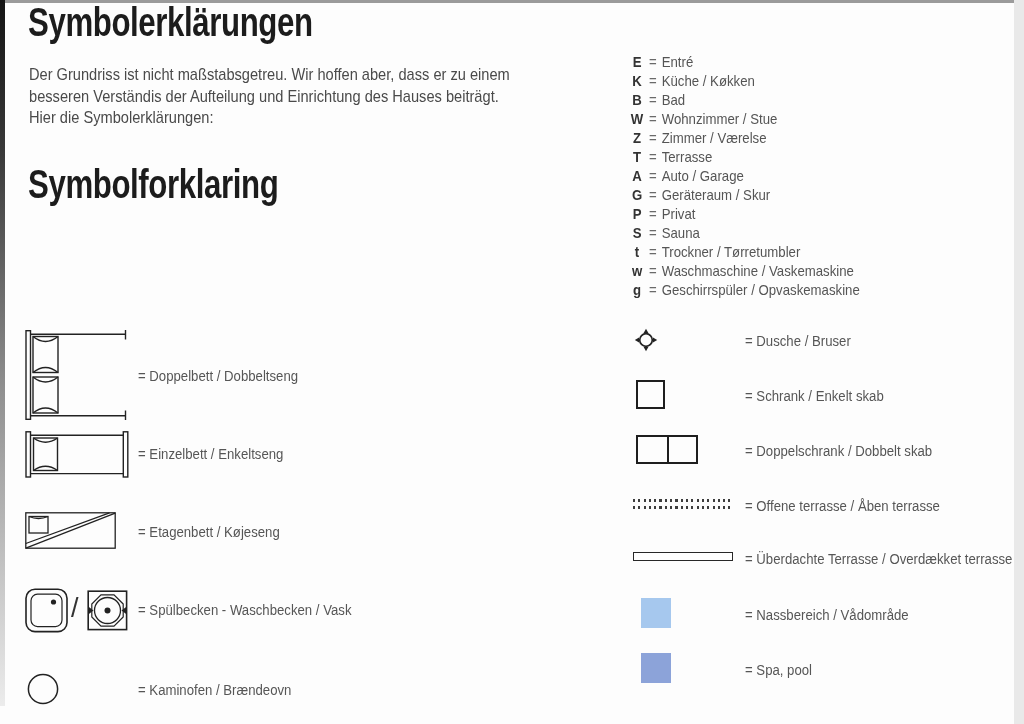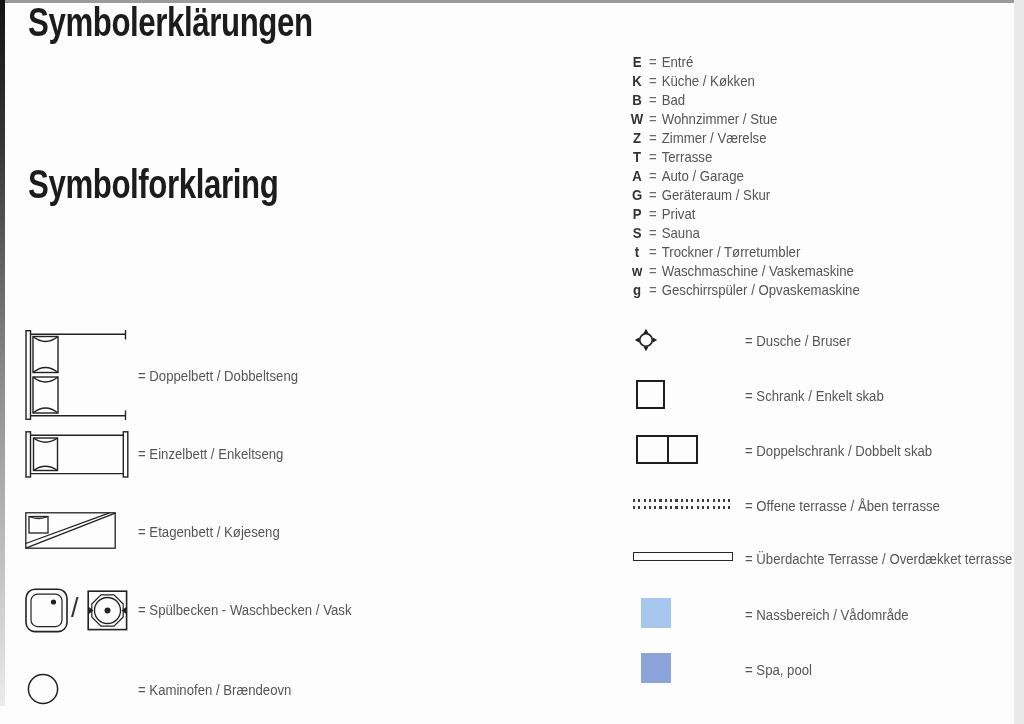--- a/index.html
+++ b/index.html
@@ -32,20 +32,25 @@
   .slash{position:absolute;font-size:27px;color:#333;font-weight:400;}
 </style>
 </head>
 <body>
 
 <div class="page">
   <div class="topline"></div>
   <div class="leftbar"></div>
 
   <div class="h1" style="top:0;">Symbolerklärungen</div>
+  <div class="para" style="top:64px;">
+    <div>Der Grundriss ist nicht maßstabsgetreu. Wir hoffen aber, dass er zu einem</div>
+    <div>besseren Verständis der Aufteilung und Einrichtung des Hauses beiträgt.</div>
+    <div>Hier die Symbolerklärungen:</div>
+  </div>
 
   <div class="h1" style="top:162px;">Symbolforklaring</div>
 
   <div class="abbr">
     <div class="abbr-row">
         <span class="abbr-letter">E</span>
         <span class="abbr-eq">=</span>
         <span class="abbr-label">Entré</span>
       </div>
     <div class="abbr-row">

